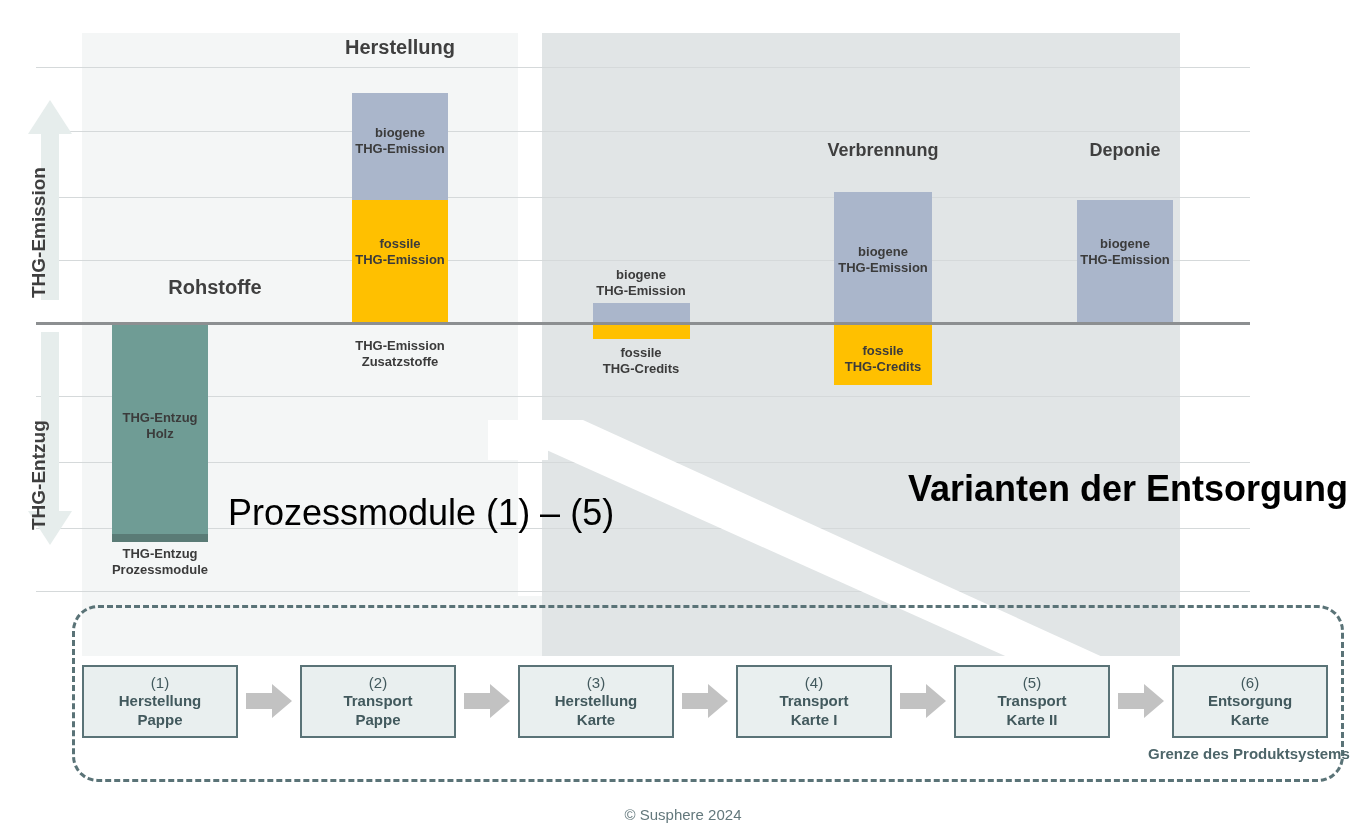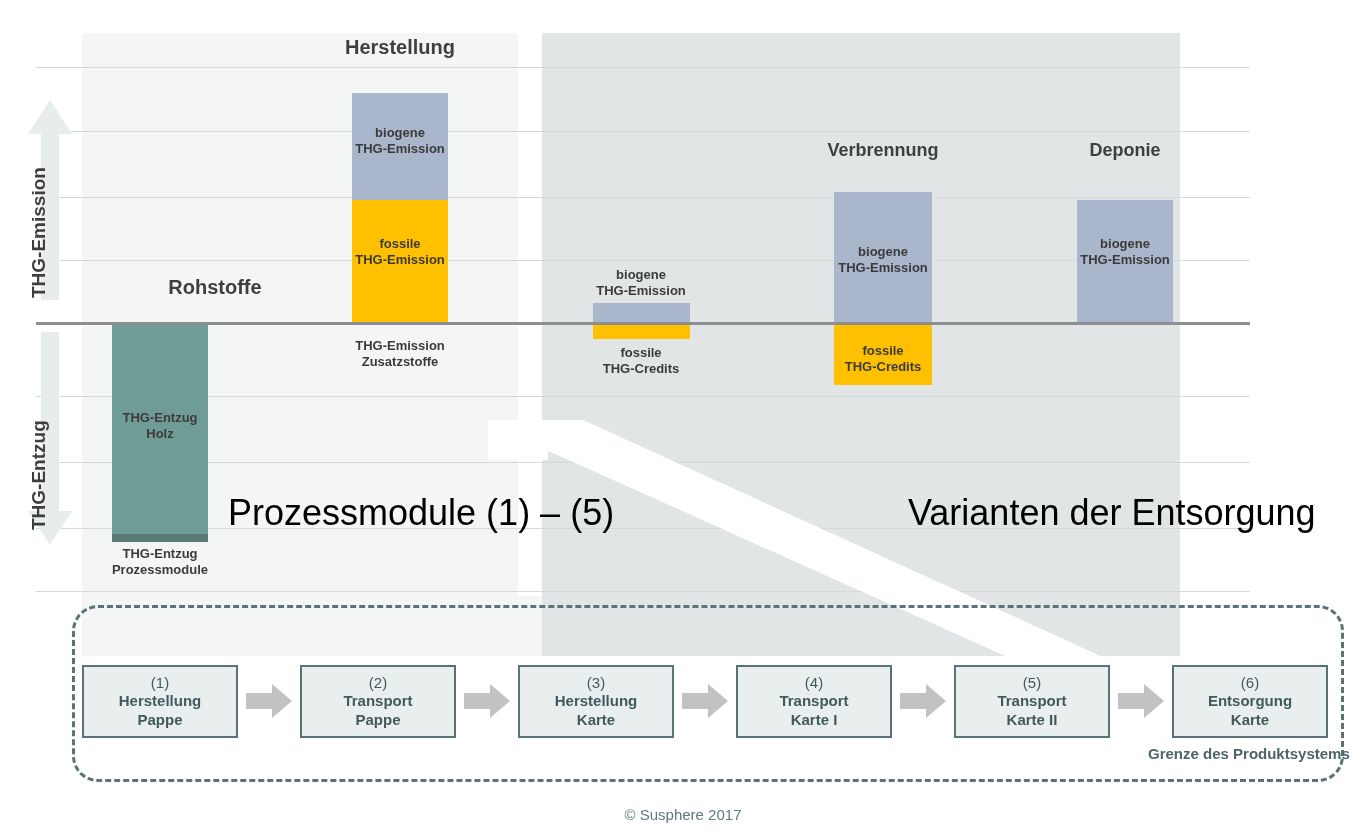--- a/index.html
+++ b/index.html
@@ -144,21 +144,21 @@
 
   <div class="bar" style="left:1077px;top:200px;width:96px;height:123px;background:#aab6cb;"></div>
   <div class="bar-txt" style="left:1062px;top:236px;width:126px;">
     <span>biogene</span><br>
     <span>THG-Emission</span>
   </div>
 
   <div class="baseline"></div>
 
   <div class="section-cap" style="left:228px;top:492px;">Prozessmodule (1) – (5)</div>
-  <div class="section-cap" style="left:908px;top:492px;">Varianten der Entsorgung</div>
+  <div class="section-cap" style="left:908px;top:468px;font-weight:bold;">Varianten der Entsorgung</div>
 
   <div class="boundary"></div>
   <div class="boundary-cap" style="left:1148px;top:745px;">Grenze des Produktsystems</div>
 
   <div class="pbox" style="left:82px;top:665px;">
     <span class="num">(1)</span>
     <span>Herstellung</span>
     <span>Pappe</span>
   </div>
   <div class="parrow" style="left:246px;top:684px;">
@@ -210,15 +210,15 @@
         <polygon points="0,9 26,9 26,0 46,17 26,34 26,25 0,25" fill="#c2c2c2"></polygon>
       </svg>
   </div>
 
   <div class="pbox" style="left:1172px;top:665px;">
     <span class="num">(6)</span>
     <span>Entsorgung</span>
     <span>Karte</span>
   </div>
 
-  <div class="copyright">© Susphere 2017</div>
+  <div class="copyright">© Susphere 2024</div>
 
 </div>
 
 </body></html>

